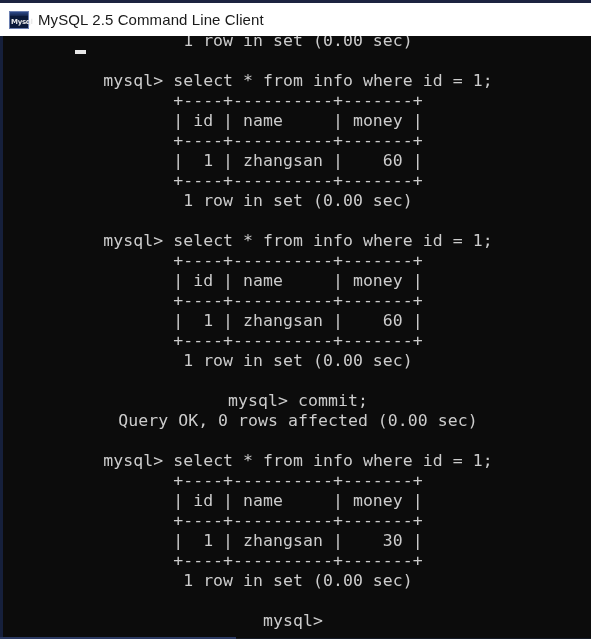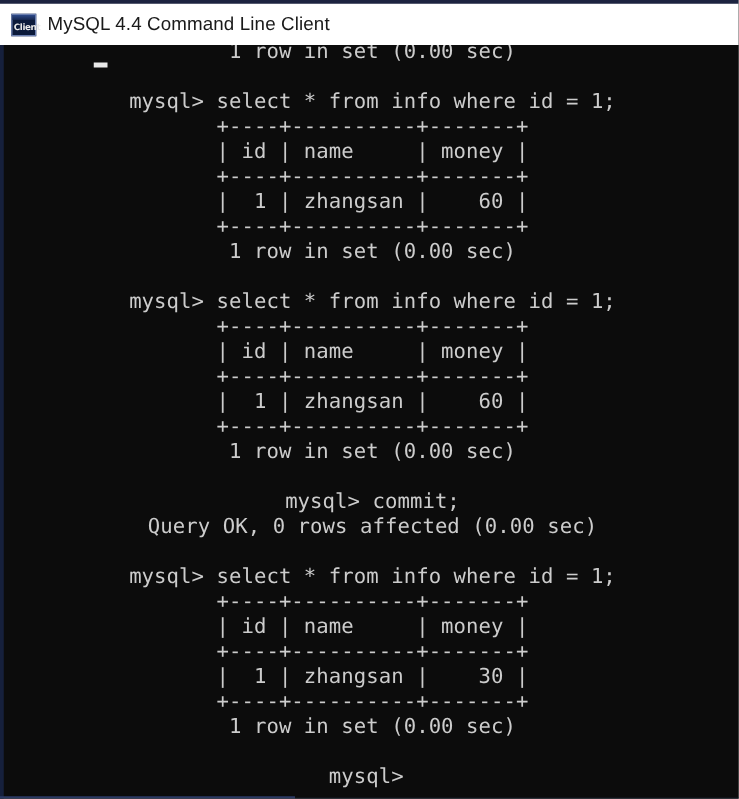--- a/index.html
+++ b/index.html
@@ -140,23 +140,23 @@
 </style>
 </head>
 <body>
 
 <div class="window">
 
   <div class="titlebar">
     <div class="title-icon">
       <div class="frame"></div>
       <div class="bar"></div>
-      <div class="glyph">Client</div>
+      <div class="glyph">Mysql</div>
     </div>
-    <div class="title-text">MySQL 4.4 Command Line Client</div>
+    <div class="title-text">MySQL 2.5 Command Line Client</div>
   </div>
 
   <div class="terminal">
     <div class="screen" id="screen"><div class="line">1 row in set (0.00 sec)</div><div class="line blank"> </div><div class="line">mysql&gt; select * from info where id = 1;</div><div class="line">+----+----------+-------+</div><div class="line">| id | name     | money |</div><div class="line">+----+----------+-------+</div><div class="line">|  1 | zhangsan |    60 |</div><div class="line">+----+----------+-------+</div><div class="line">1 row in set (0.00 sec)</div><div class="line blank"> </div><div class="line">mysql&gt; select * from info where id = 1;</div><div class="line">+----+----------+-------+</div><div class="line">| id | name     | money |</div><div class="line">+----+----------+-------+</div><div class="line">|  1 | zhangsan |    60 |</div><div class="line">+----+----------+-------+</div><div class="line">1 row in set (0.00 sec)</div><div class="line blank"> </div><div class="line">mysql&gt; commit;</div><div class="line">Query OK, 0 rows affected (0.00 sec)</div><div class="line blank"> </div><div class="line">mysql&gt; select * from info where id = 1;</div><div class="line">+----+----------+-------+</div><div class="line">| id | name     | money |</div><div class="line">+----+----------+-------+</div><div class="line">|  1 | zhangsan |    30 |</div><div class="line">+----+----------+-------+</div><div class="line">1 row in set (0.00 sec)</div><div class="line blank"> </div><div class="line">mysql&gt; </div></div>
     <div class="cursor"></div>
   </div>
 
   <div class="bottom-edge"></div>
   <div class="bottom-edge-right"></div>
 

